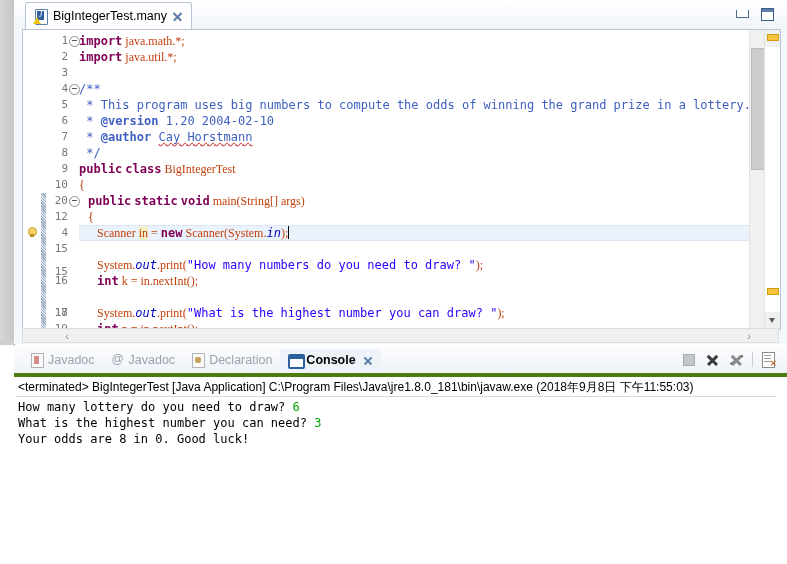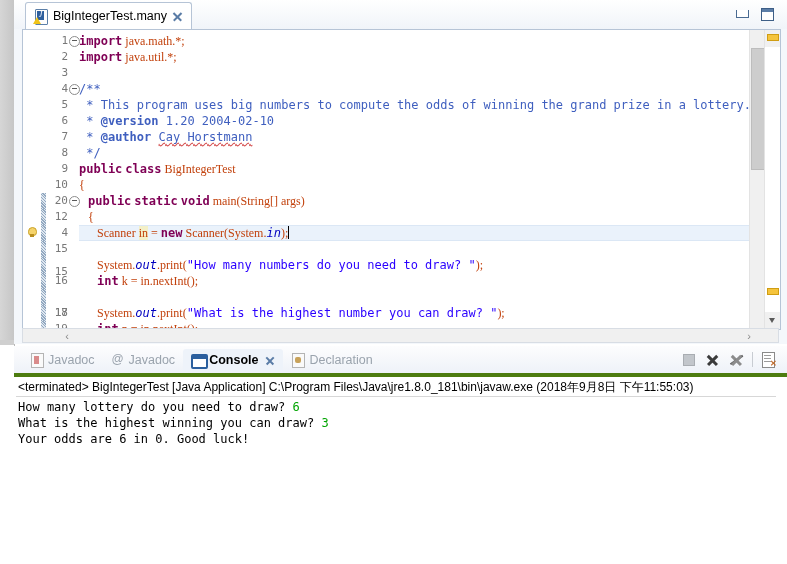--- a/index.html
+++ b/index.html
@@ -639,33 +639,33 @@
             <span class="body"></span>
           </span>
           <span>Javadoc</span>
         </div>
         <div class="vtab">
           <span class="ticon javadoc">
             <span class="at">@</span>
           </span>
           <span>Javadoc</span>
         </div>
+        <div class="vtab">
+          <span class="ticon decl">
+            <span class="frame"></span>
+            <span class="dot"></span>
+          </span>
+          <span>Declaration</span>
+        </div>
         <div class="vtab active">
           <span class="ticon console">
             <span class="scr"></span>
           </span>
           <span>Console</span>
           <span class="vclose"></span>
-        </div>
-        <div class="vtab">
-          <span class="ticon decl">
-            <span class="frame"></span>
-            <span class="dot"></span>
-          </span>
-          <span>Declaration</span>
         </div>
       </div>
     <div id="console-toolbar">
       <span class="tb-btn stop">
           <span class="sq"></span>
         </span>
       <span class="tb-btn rm"></span>
       <span class="tb-btn rmall">
           <span class="slash"></span>
         </span>
@@ -676,15 +676,15 @@
         <span class="ln" style="top:7px"></span>
         <span class="ln" style="top:10px"></span>
         <span class="x">✕</span>
       </span>
     </div>
   </div>
 
   <div id="console-body">
     <div id="console-head">&lt;terminated&gt; BigIntegerTest [Java Application] C:\Program Files\Java\jre1.8.0_181\bin\javaw.exe (2018年9月8日 下午11:55:03)</div>
     <div id="console-sep"></div>
-    <div id="console-out"><div><span>How many lottery do you need to draw? </span><span class="cin">6</span></div><div><span>What is the highest winning you can draw? </span><span class="cin">3</span></div><div><span>Your odds are 6 in 0. Good luck!</span></div></div>
+    <div id="console-out"><div><span>How many lottery do you need to draw? </span><span class="cin">6</span></div><div><span>What is the highest number you can need? </span><span class="cin">3</span></div><div><span>Your odds are 8 in 0. Good luck!</span></div></div>
   </div>
 </div>
 
 </body></html>

